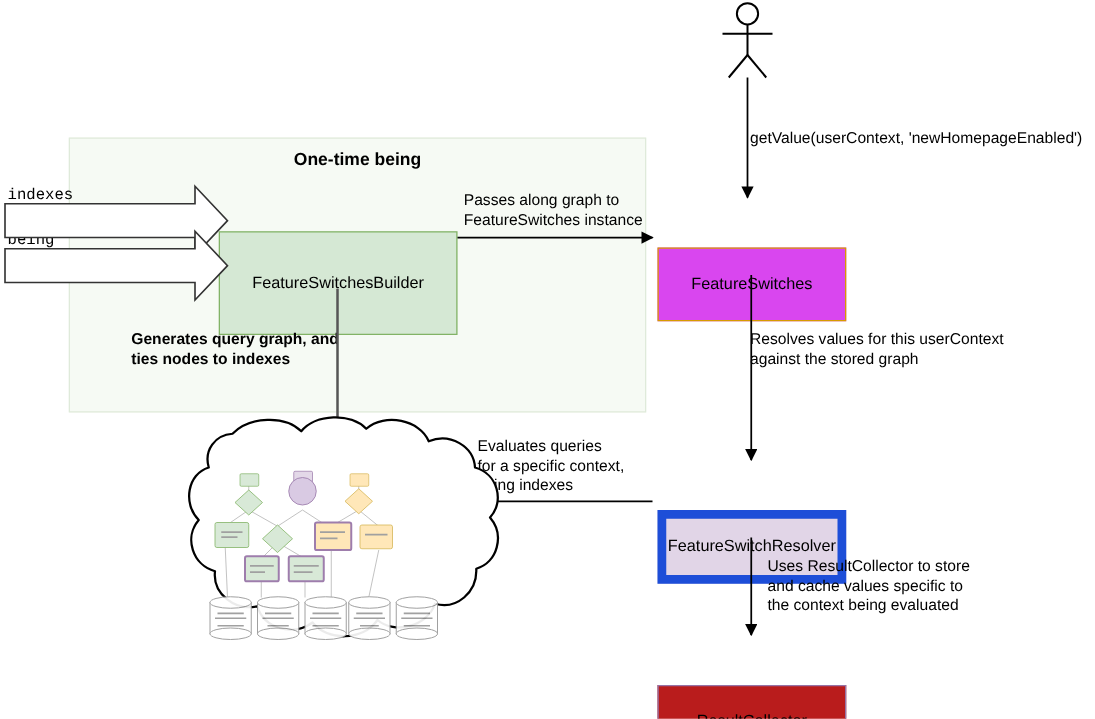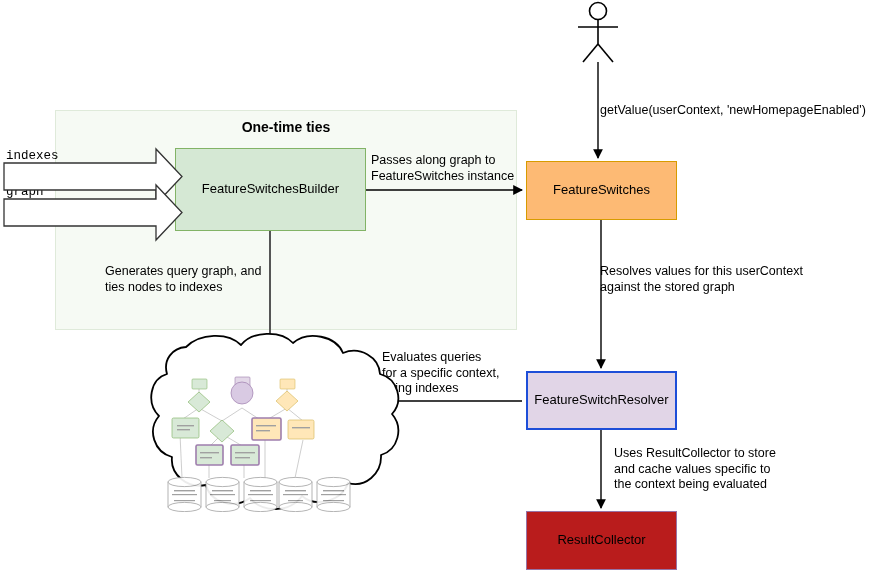--- a/index.html
+++ b/index.html
@@ -6,60 +6,60 @@
   body{
     width:876px;height:575px;position:relative;overflow:hidden;
     font-family:"Liberation Sans","DejaVu Sans",sans-serif;
     color:#000000;
   }
   #canvas{position:absolute;left:0;top:0;width:876px;height:575px;}
   .svg-layer{position:absolute;left:0;top:0;width:876px;height:575px;}
   .node{
     position:absolute;box-sizing:border-box;display:flex;
     align-items:center;justify-content:center;text-align:center;
-    font-size:13px;line-height:1.25;
+    font-size:13px;line-height:1.25;margin-top:37px;
   }
   .lbl{
     position:absolute;text-align:left;font-size:12.5px;line-height:1.25;
     color:#000;white-space:pre-line;
   }
   .group-title{
     position:absolute;text-align:center;font-size:14px;font-weight:bold;
   }
   .group-box{
     position:absolute;box-sizing:border-box;
     background:#f6faf4;border:1px solid #dfeada;
   }
   .io-label{position:absolute;font-size:12.5px;font-family:Liberation Mono, monospace;}
 </style>
 </head>
 <body>
 
 <div id="canvas">
 
   <div class="group-box" style="left:55px;top:110px;width:462px;height:220px;"></div>
-  <div class="group-title" style="left:55px;top:119px;width:462px;">One-time ties</div>
+  <div class="group-title" style="left:55px;top:119px;width:462px;">One-time being</div>
 
   <div class="io-label" style="left:6px;top:149px;">indexes</div>
-  <div class="io-label" style="left:6px;top:185px;">graph</div>
+  <div class="io-label" style="left:6px;top:185px;">being</div>
 
   <div class="node" style="left:175px;top:148px;width:191px;height:83px;background:#d5e8d4;border:1px solid #82b366;">FeatureSwitchesBuilder</div>
 
-  <div class="node" style="left:526px;top:161px;width:151px;height:59px;background:#fdba74;border:1px solid #d79b00;">FeatureSwitches</div>
-
-  <div class="node" style="left:526px;top:371px;width:151px;height:59px;background:#e1d5e7;border:2px solid #1d4ed8;">FeatureSwitchResolver</div>
+  <div class="node" style="left:526px;top:161px;width:151px;height:59px;background:#d946ef;border:1px solid #d79b00;">FeatureSwitches</div>
+
+  <div class="node" style="left:526px;top:371px;width:151px;height:59px;background:#e1d5e7;border:7px solid #1d4ed8;">FeatureSwitchResolver</div>
 
   <div class="node" style="left:526px;top:511px;width:151px;height:59px;background:#b91c1c;border:1px solid #9673a6;">ResultCollector</div>
 
   <div class="lbl" style="left:600px;top:103px;width:290px;text-align:left;">getValue(userContext, 'newHomepageEnabled')</div>
 
   <div class="lbl" style="left:371px;top:153px;width:146px;">Passes along graph to
 FeatureSwitches instance</div>
 
-  <div class="lbl" style="left:105px;top:264px;width:170px;">Generates query graph, and
+  <div class="lbl" style="left:105px;top:264px;width:170px;font-weight:bold;">Generates query graph, and
 ties nodes to indexes</div>
 
   <div class="lbl" style="left:600px;top:264px;width:210px;">Resolves values for this userContext
 against the stored graph</div>
 
   <div class="lbl" style="left:382px;top:350px;width:131px;">Evaluates queries
 for a specific context,
 using indexes</div>
 
   <div class="lbl" style="left:614px;top:446px;width:216px;">Uses ResultCollector to store

